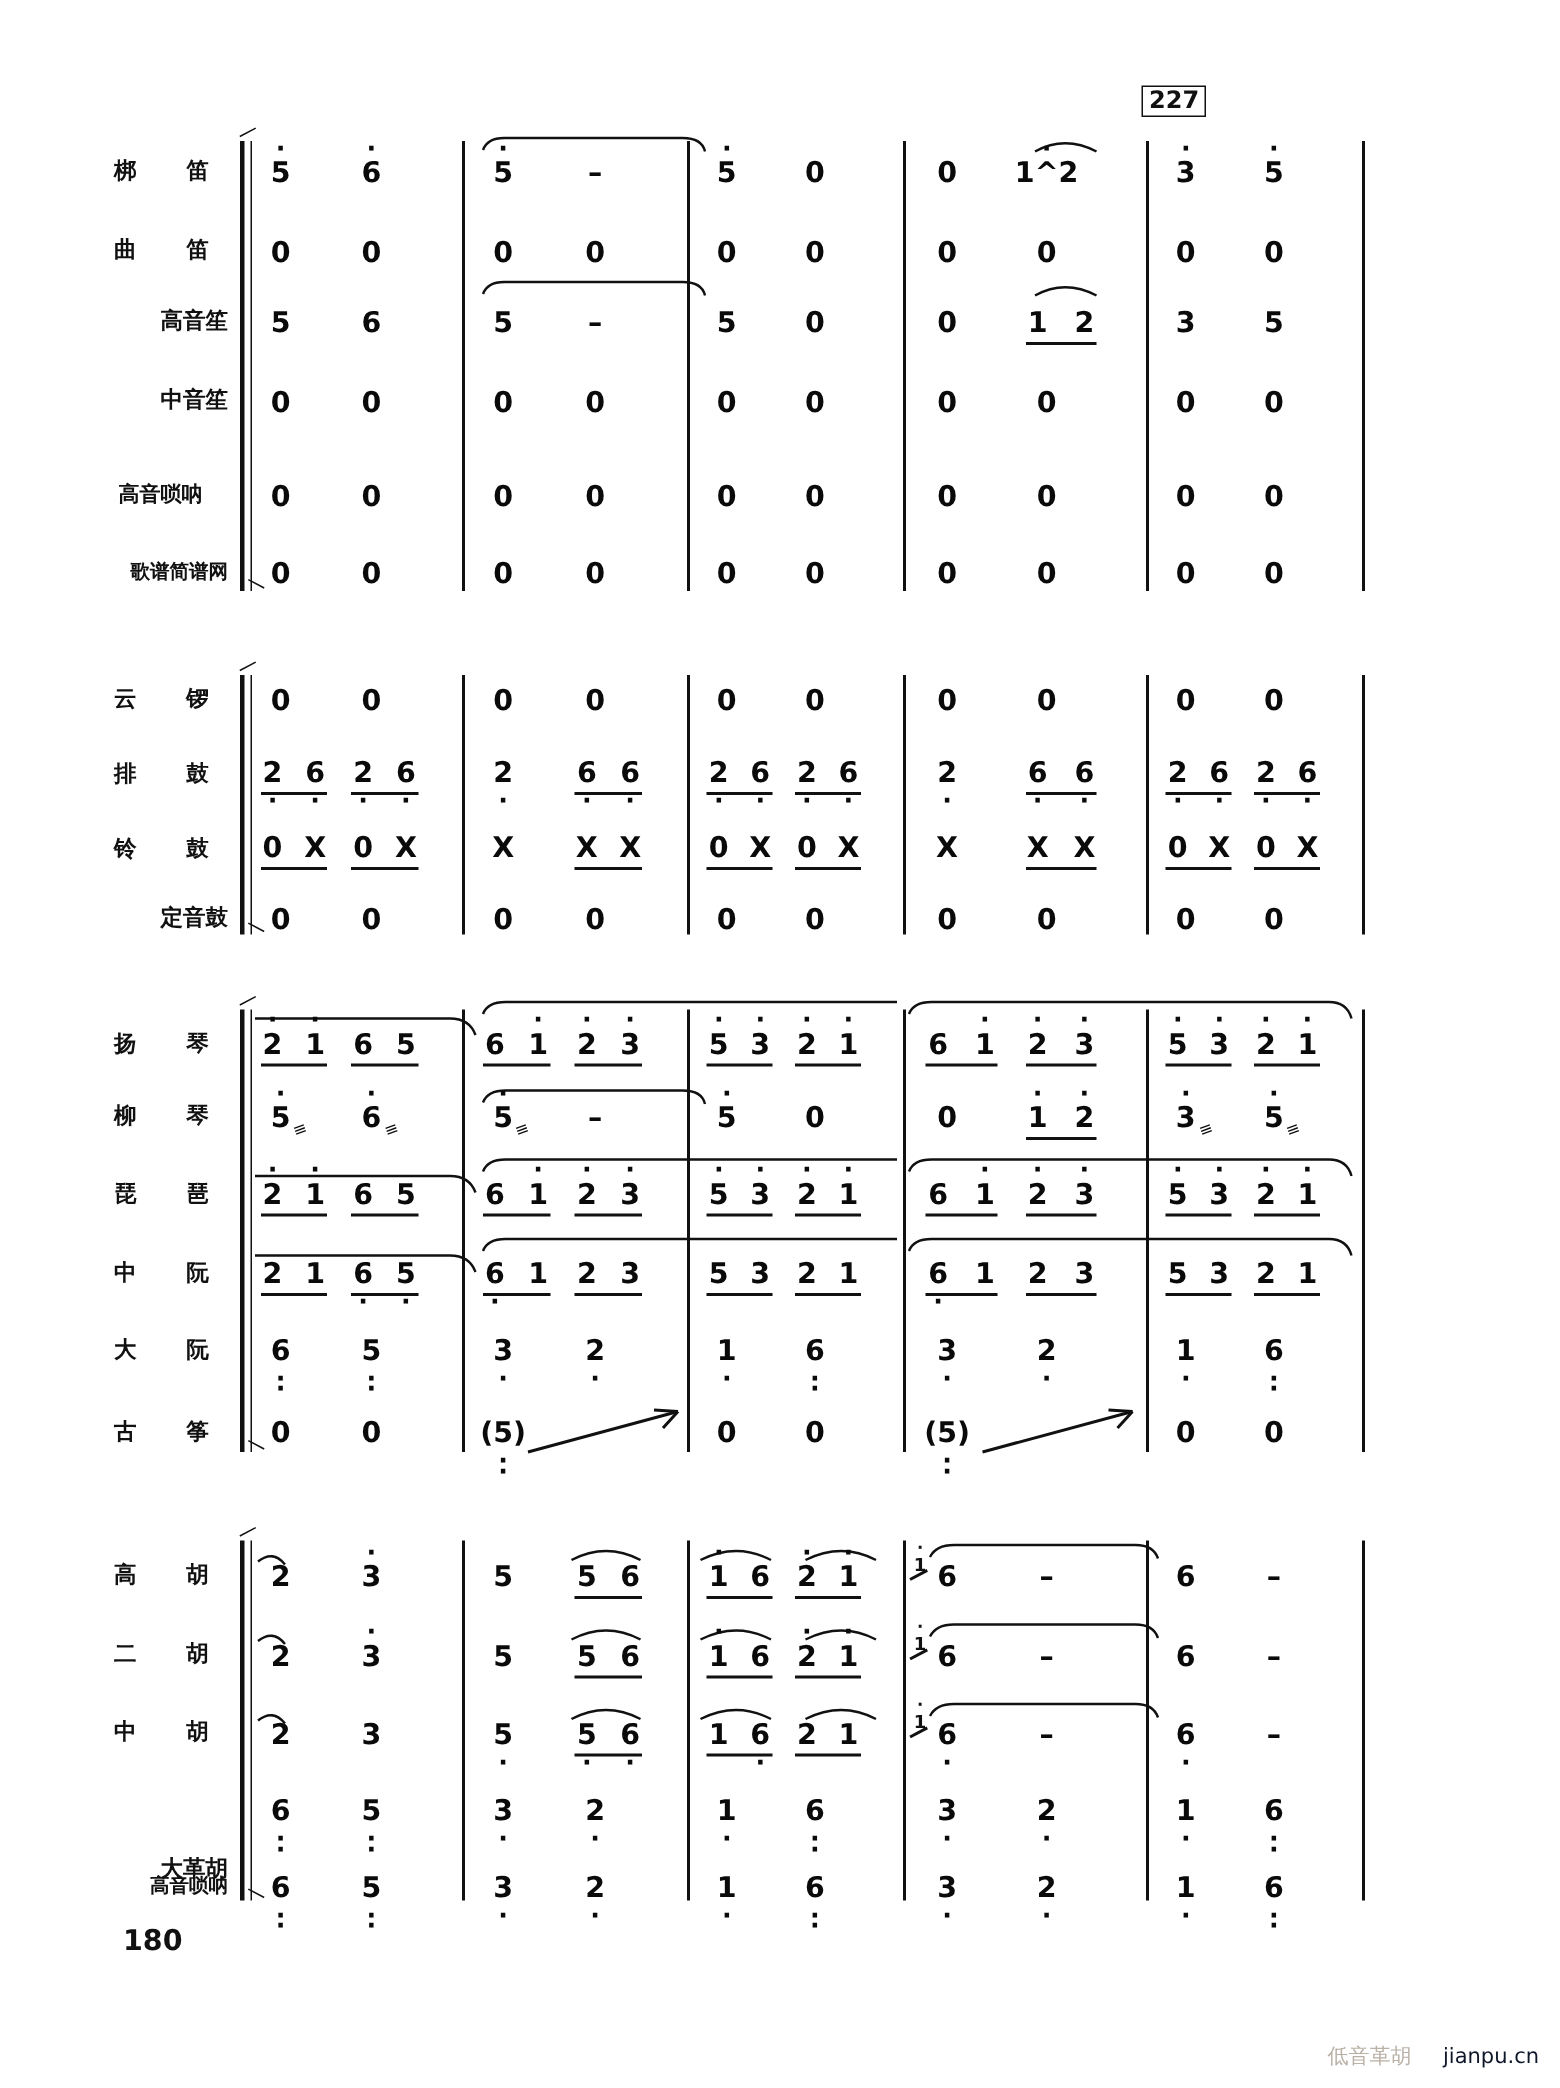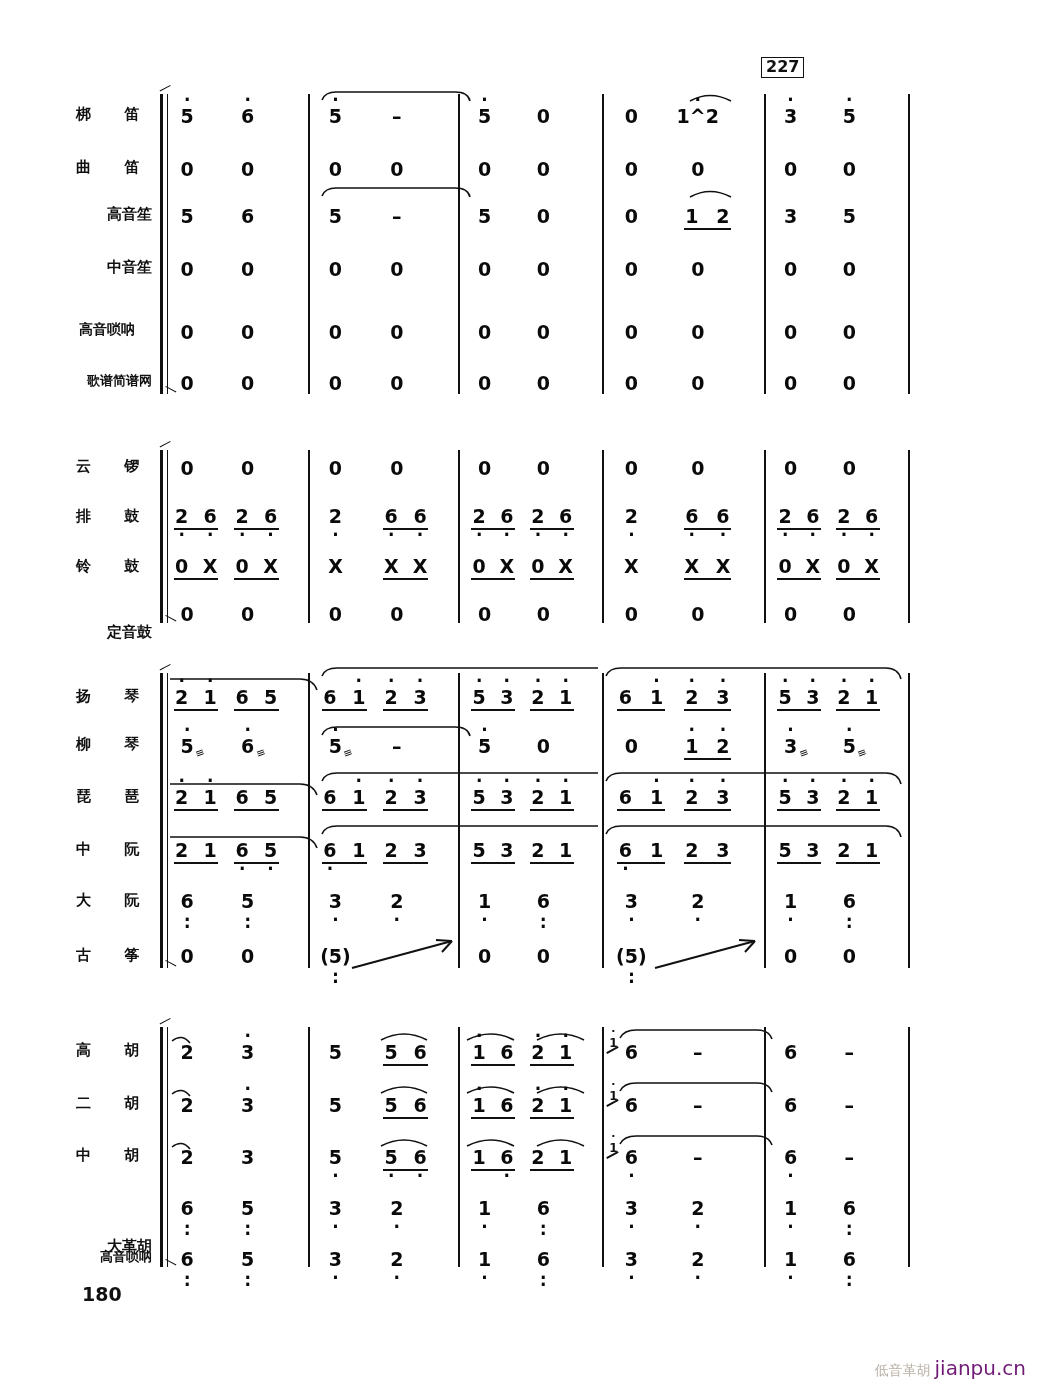--- a/index.html
+++ b/index.html
@@ -116,21 +116,21 @@
 
   
   .wm{
     position:absolute;
     right:14px;bottom:12px;
     font-family:"DejaVu Sans", sans-serif;
     font-size:14px;
     color:#b9b1a6;
     white-space:nowrap;
   }
-  .wm .lat{color:#701a75;font-size:20px;margin-left:4px;}
+  .wm .lat{color:#0f172a;font-size:14px;margin-left:21px;}
 </style>
 </head>
 <body>
 
 <div id="sheet">
 
   <div class="rehearsal" style="left:761px;top:57px;">227</div>
 
   <div class="pageno" style="left:82px;top:1283px;">180</div>
 
@@ -223,21 +223,21 @@
   <div class="label sp" style="top:114px;">梆 笛</div>
   <div class="label sp" style="top:167px;">曲 笛</div>
   <div class="label" style="top:214px;">高音笙</div>
   <div class="label" style="top:267px;">中音笙</div>
   <div class="label" style="top:330px;font-size:14px;text-align:center;">高音唢呐</div>
   <div class="label" style="top:381px;font-size:13px;">歌谱简谱网</div>
 
   <div class="label sp" style="top:466px;">云 锣</div>
   <div class="label sp" style="top:516px;">排 鼓</div>
   <div class="label sp" style="top:566px;">铃 鼓</div>
-  <div class="label" style="top:632px;">定音鼓</div>
+  <div class="label" style="top:612px;">定音鼓</div>
 
   <div class="label sp" style="top:696px;">扬 琴</div>
   <div class="label sp" style="top:744px;">柳 琴</div>
   <div class="label sp" style="top:796px;">琵 琶</div>
   <div class="label sp" style="top:849px;">中 阮</div>
   <div class="label sp" style="top:900px;">大 阮</div>
   <div class="label sp" style="top:955px;">古 筝</div>
 
   <div class="label sp" style="top:1050px;">高 胡</div>
   <div class="label sp" style="top:1103px;">二 胡</div>

